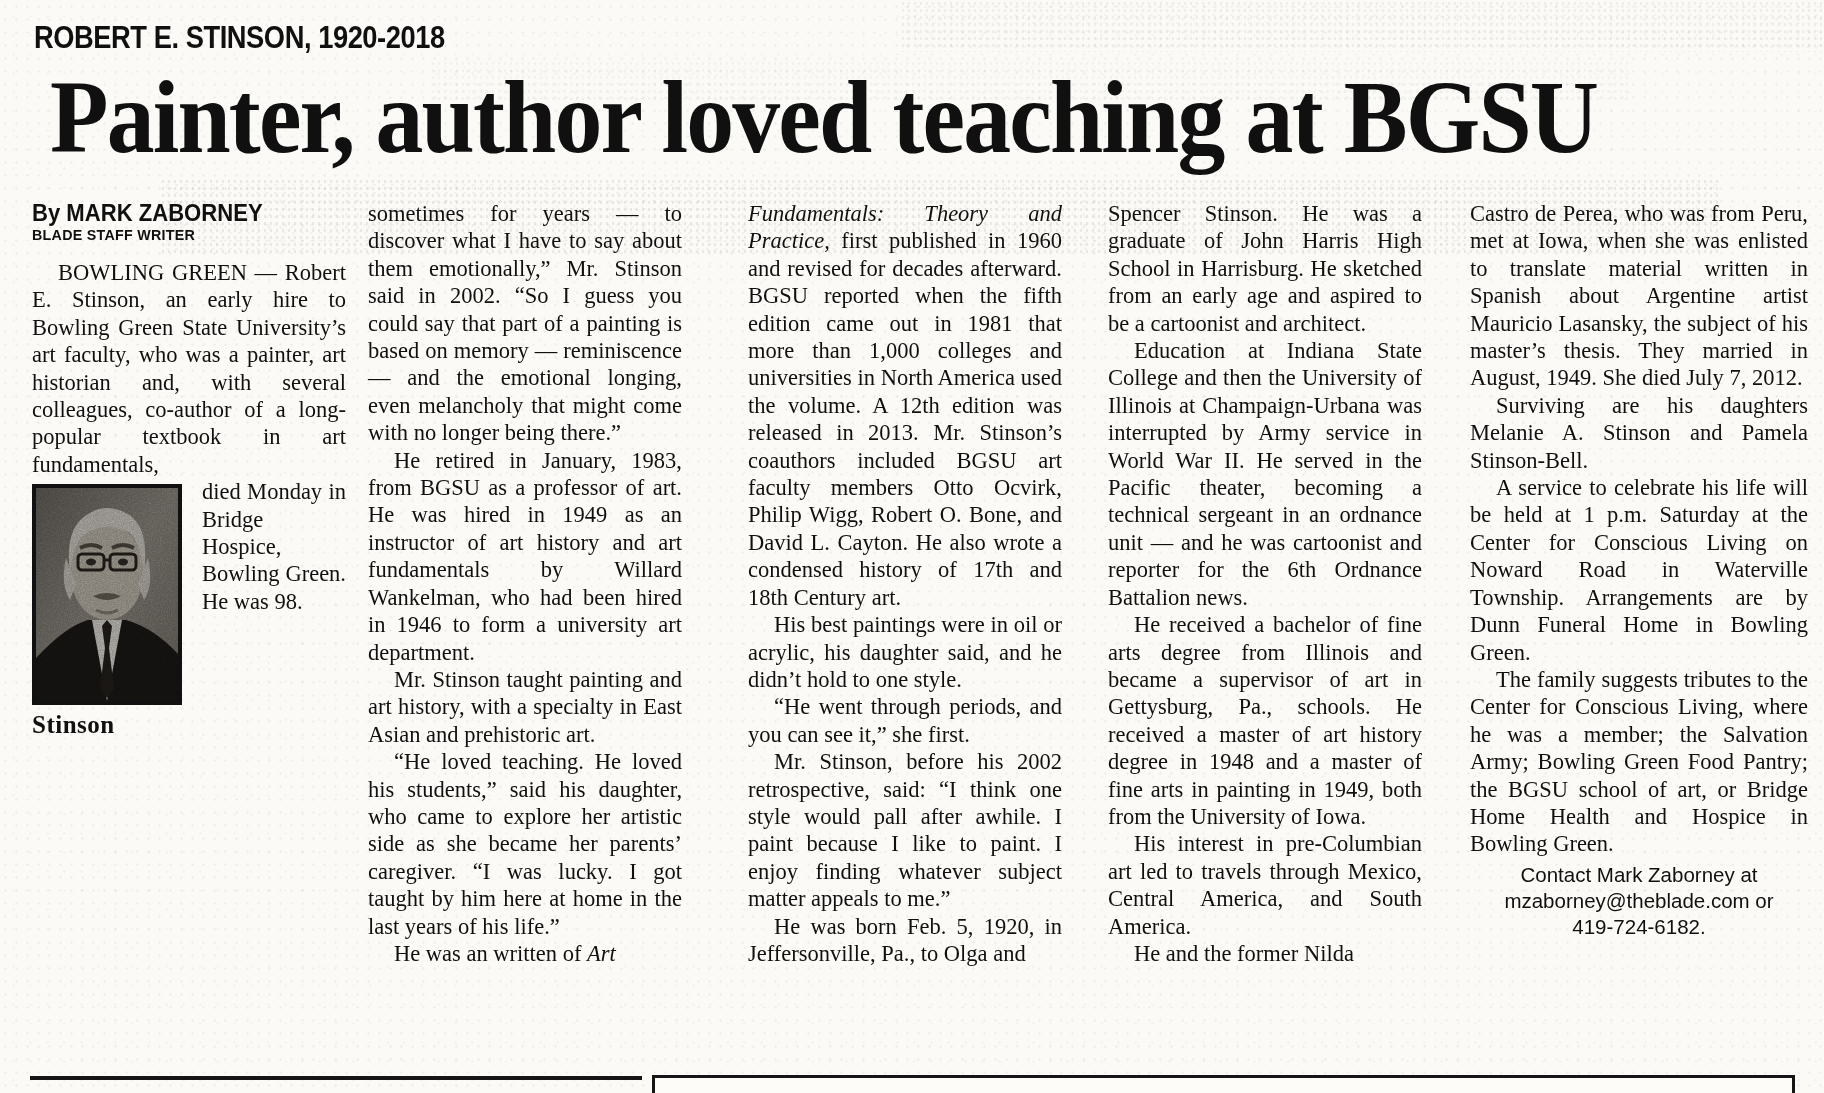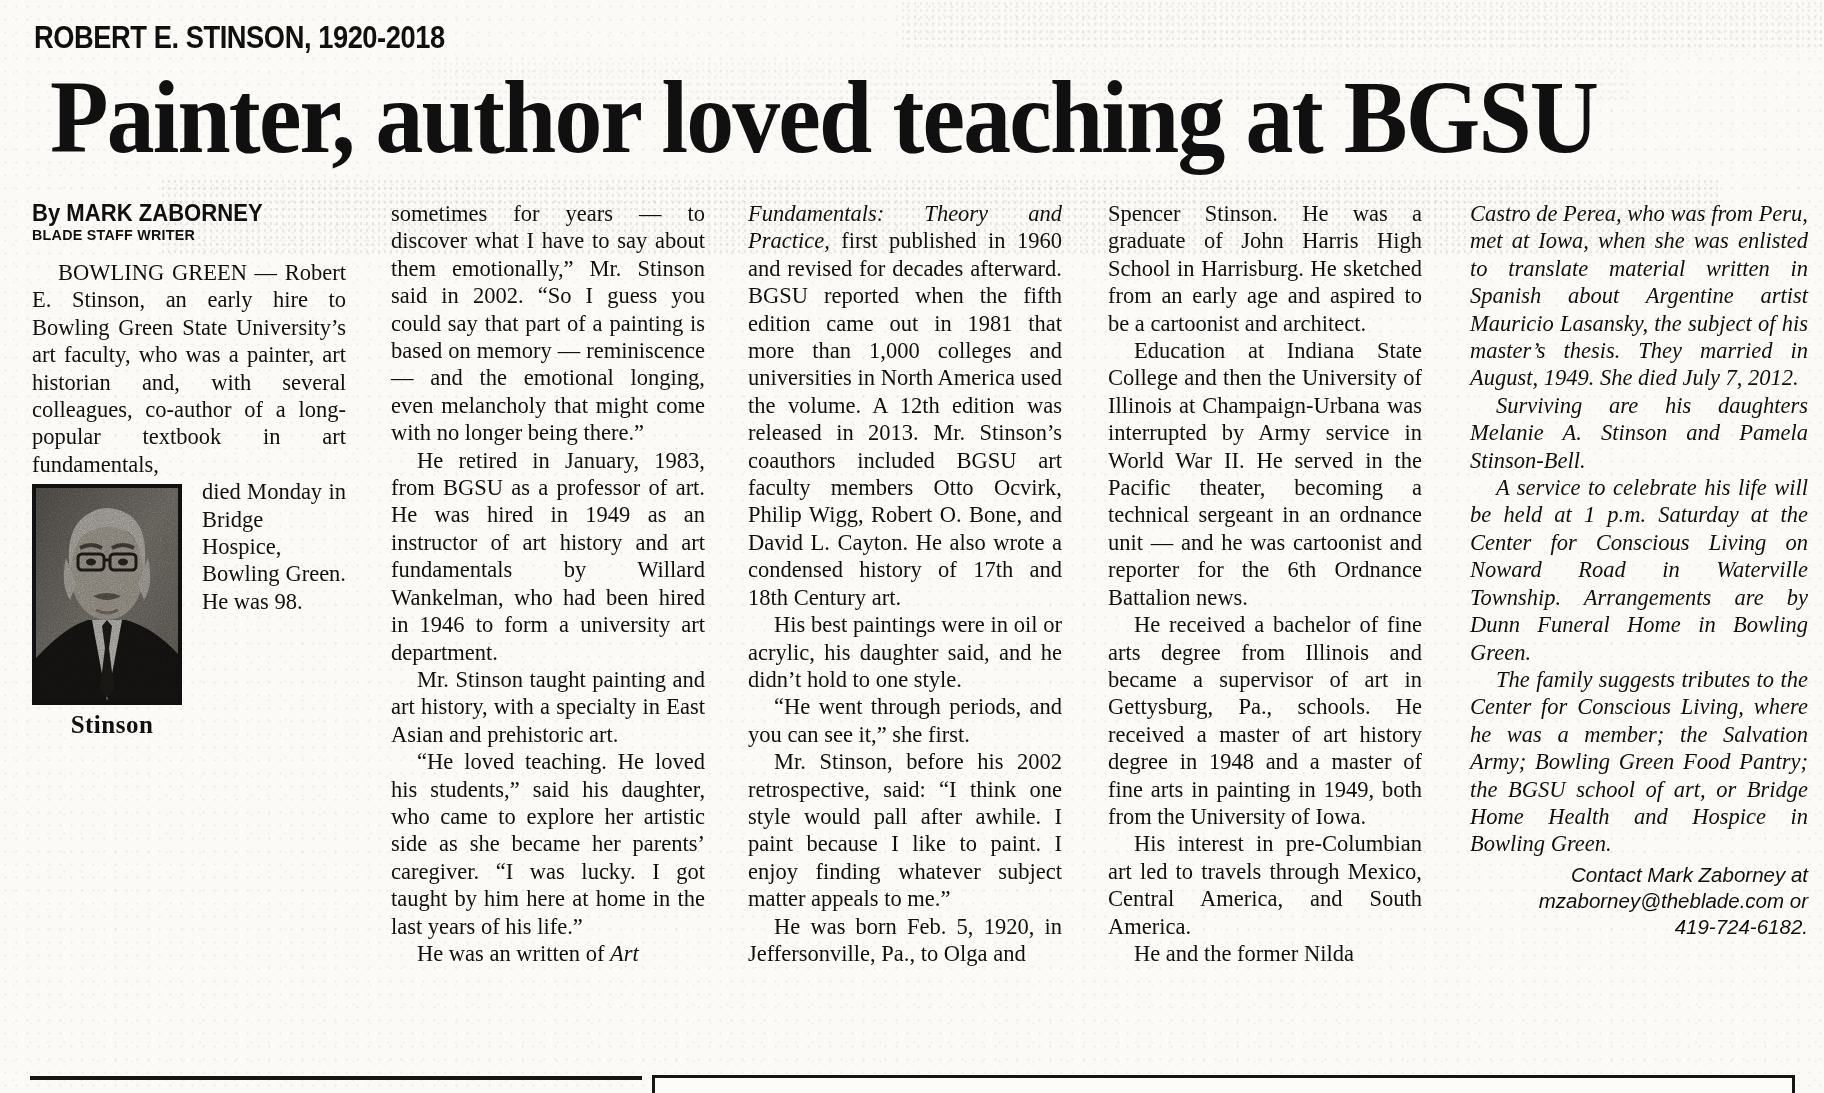--- a/index.html
+++ b/index.html
@@ -25,51 +25,51 @@
     letter-spacing:-.5px; transform:scaleX(.88); transform-origin:left center; white-space:nowrap;
   }
   .headline{
     position:absolute; left:50px; top:58px;
     font-family:"Liberation Serif", serif; font-weight:700; font-size:103px;
     letter-spacing:-2px; transform:scaleX(.93); transform-origin:left top; white-space:nowrap;
   }
 
   .col{position:absolute; top:200px;}
   #col1{left:32px;  width:314px;}
-  #col2{left:391px; width:314px;}
+  #col2{left:368px; width:314px;}
   #col3{left:748px; width:314px;}
   #col4{left:1108px;width:314px;}
-  #col5{left:1470px;width:338px;font-style:italic;}
+  #col5{left:1470px;width:338px;}
 
   .byline-author{
     font-family:"Liberation Sans", sans-serif; font-weight:800; font-size:24px;
     transform:scaleX(.92); transform-origin:left; white-space:nowrap; line-height:26px;
   }
   .byline-role{
     font-family:"Liberation Sans", sans-serif; font-weight:700; font-size:15px;
     transform:scaleX(.95); transform-origin:left; letter-spacing:.3px; line-height:17px; margin-bottom:16px;
   }
 
   .body-p{
     margin:0; font-size:22.5px; line-height:27.4px; text-align:justify;
     text-indent:26px; hyphens:auto; -webkit-hyphens:auto;
   }
   .body-p.ni{text-indent:0;}
   .body-p.cl{clear:left;}
   .it{font-style:italic;}
 
   .contact{
     margin:4px 0 0 0; font-family:"Liberation Sans", sans-serif;
-    font-size:20.5px; line-height:26px; text-align:right; text-indent:0;
+    font-size:20.5px; line-height:26px; text-align:center; text-indent:0;
   }
 
   .photo-float{float:left; width:160px; margin:6px 10px 2px 0;}
   .photo-frame{width:150px; height:221px; border:4px solid #111; box-sizing:border-box; background:#8f8a82; overflow:hidden;}
   .photo-frame svg{display:block; width:100%; height:100%;}
-  .photo-caption{font-weight:700; font-size:25px; text-align:center; margin-top:6px; letter-spacing:.5px;}
+  .photo-caption{font-weight:700; font-size:25px; margin-top:6px; letter-spacing:.5px;}
 
   .rule-left{position:absolute; left:30px; top:1076px; width:612px; height:4px; background:#151515;}
   .inset-box{position:absolute; left:652px; top:1075px; width:1143px; height:40px; border:3px solid #151515; background:#fdfcf9; box-sizing:border-box;}
 </style>
 </head>
 <body>
 
 <div class="page">
   <div class="grime g1"></div>
   <div class="grime g2"></div>

